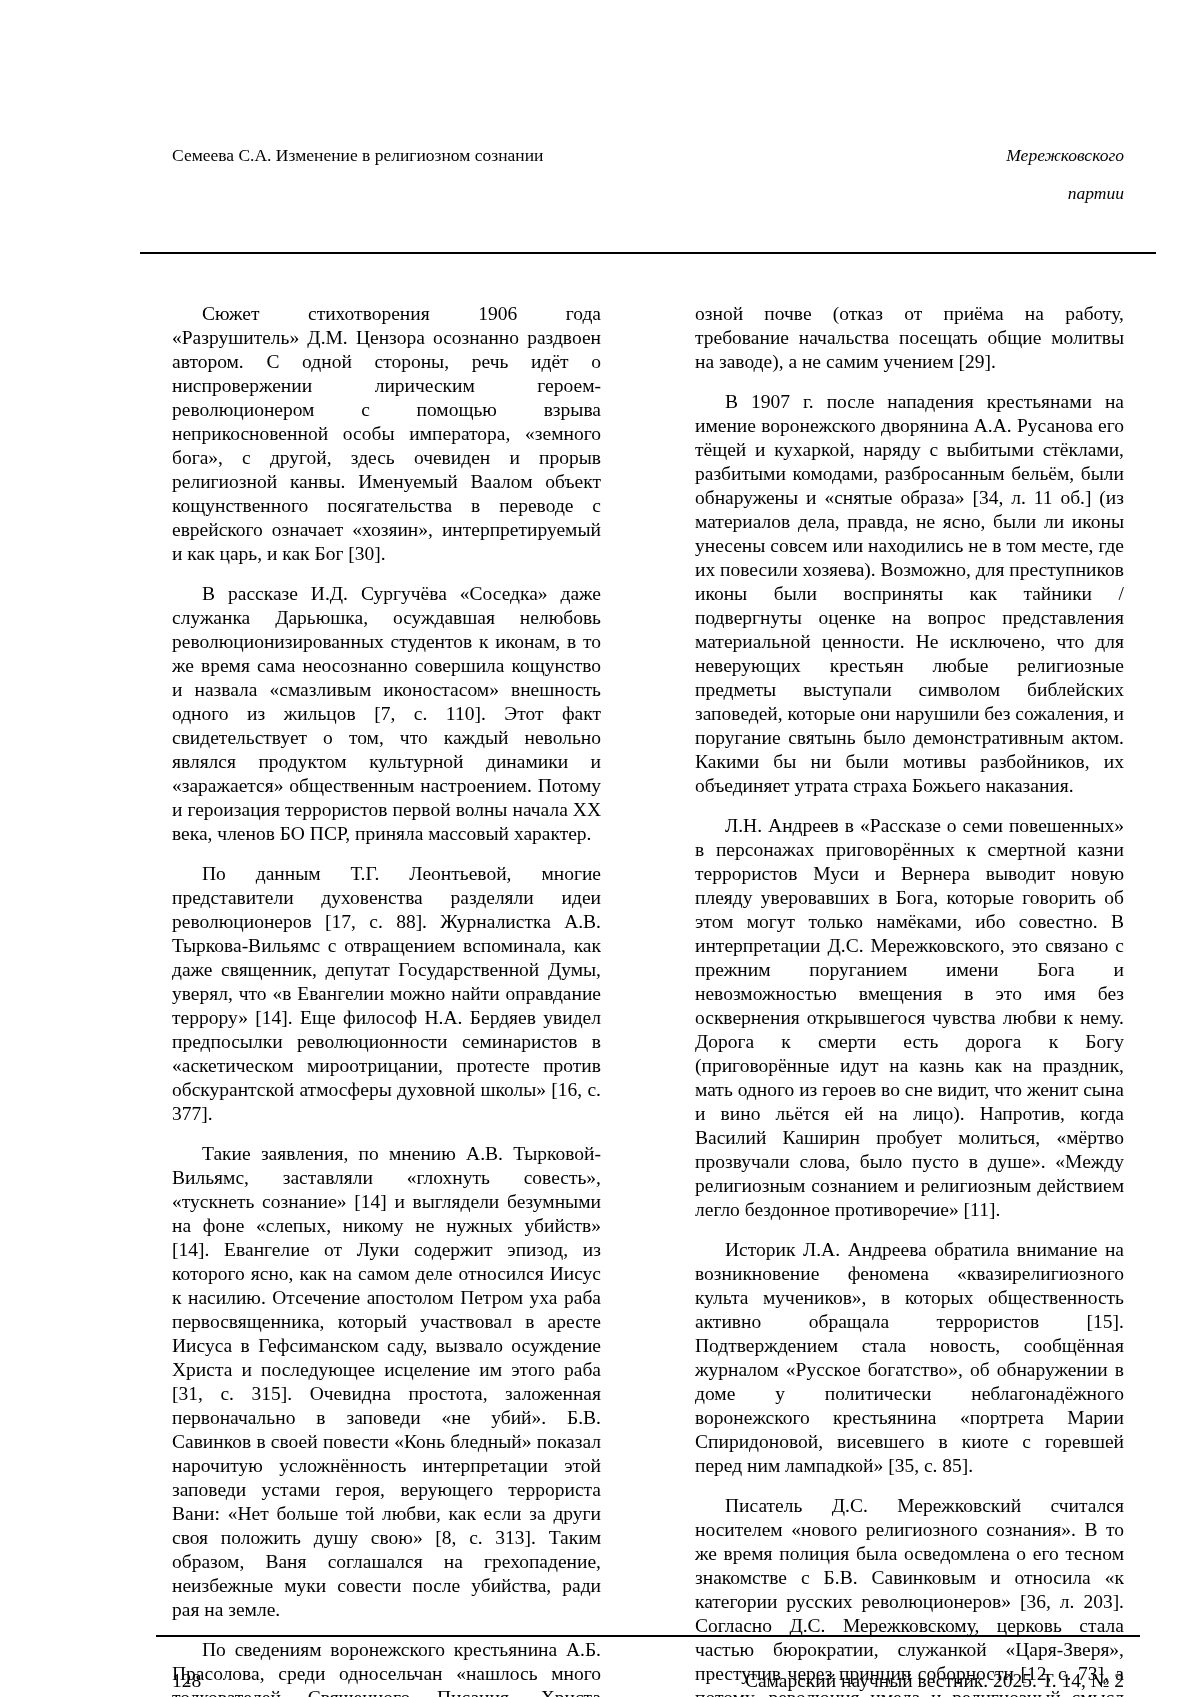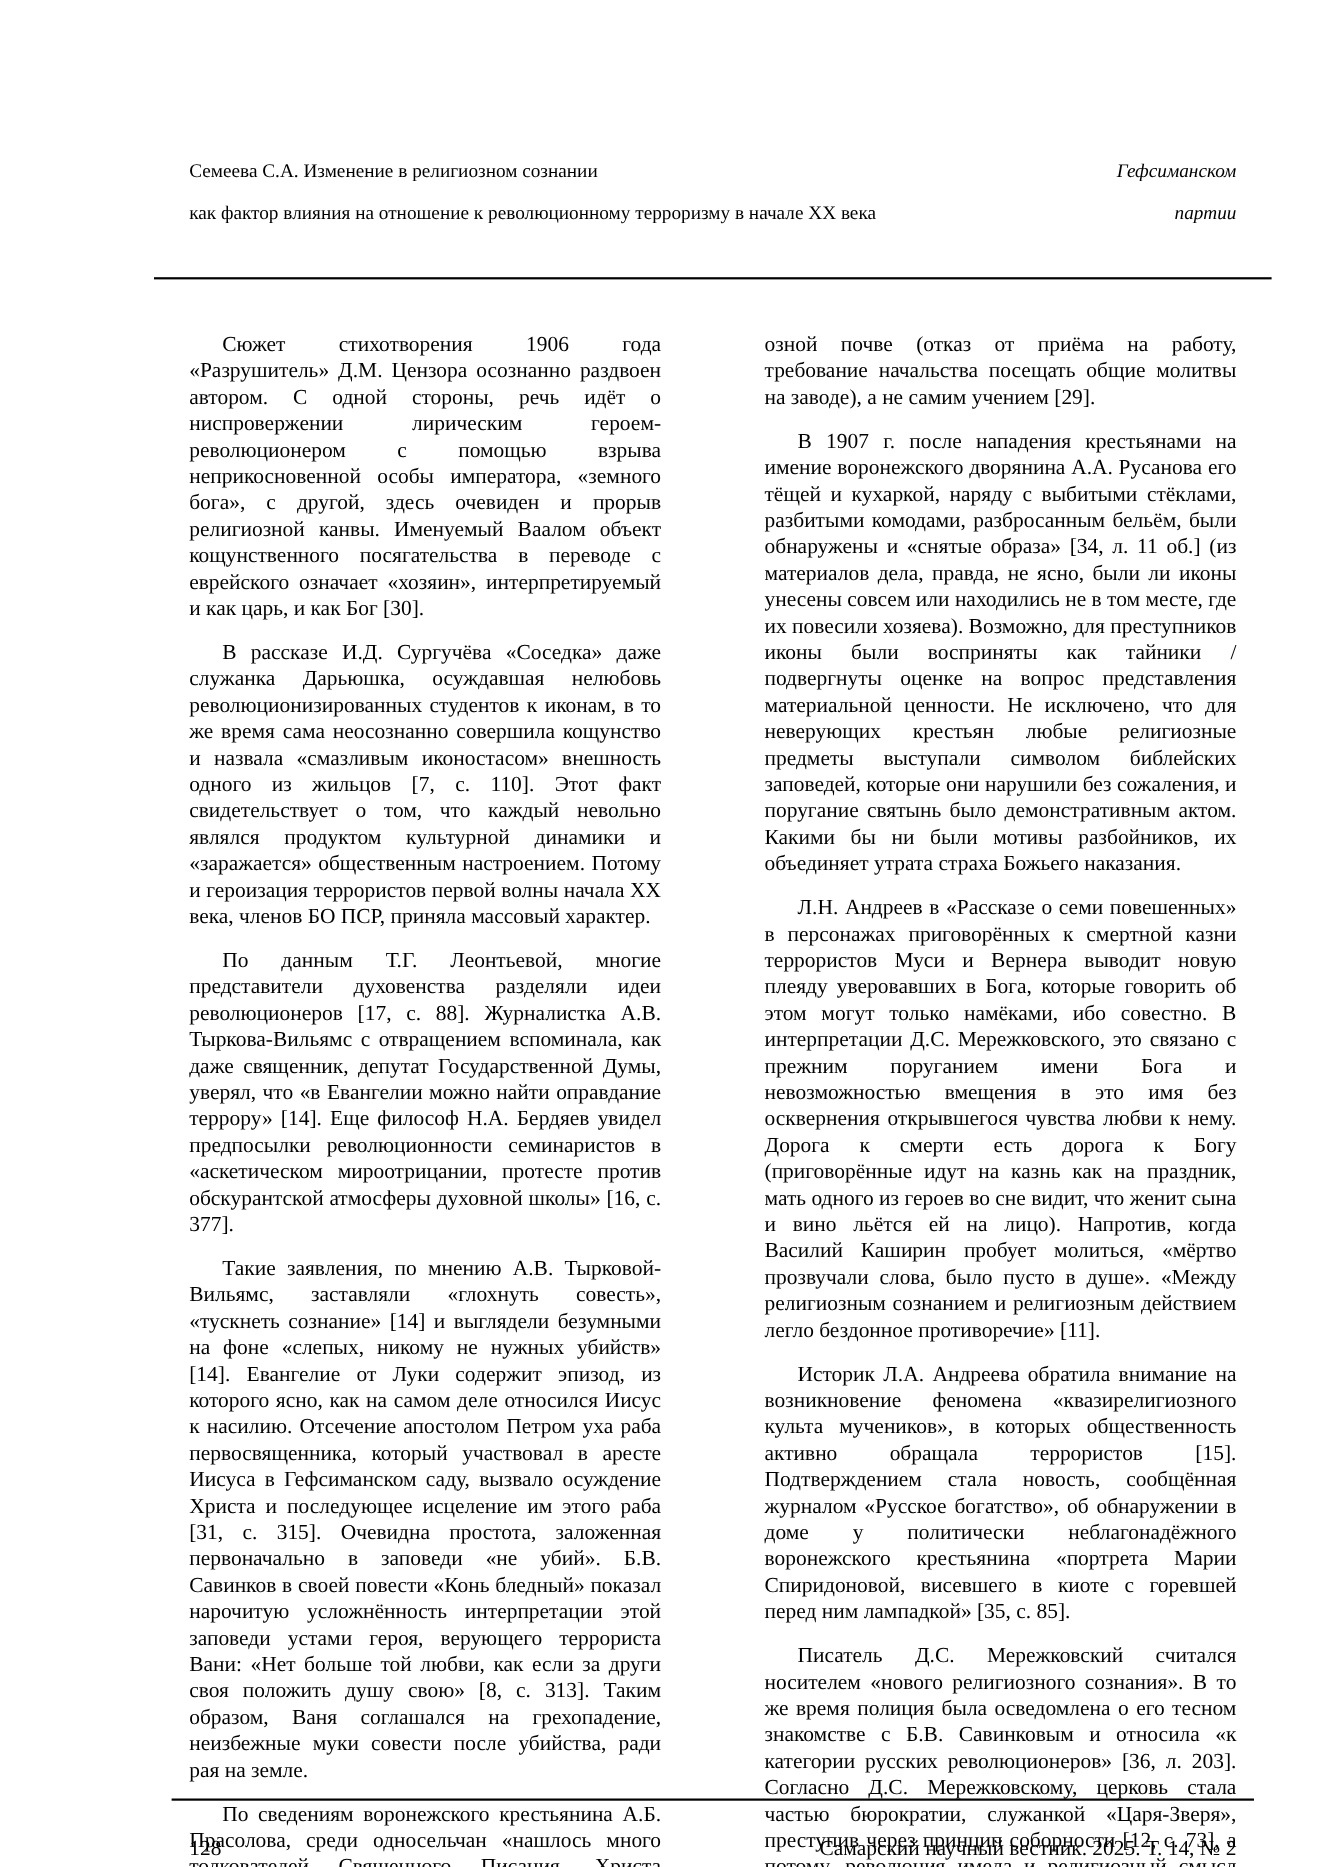--- a/index.html
+++ b/index.html
@@ -70,24 +70,23 @@
   }
 </style>
 </head>
 <body>
 
 <div class="page">
 
   <div class="running-head">
     <div class="left">
       <div class="line1">Семеева С.А. Изменение в религиозном сознании</div>
-      <div class="line2">как фактор влияния на отношение к революционному терроризму в начале XX века</div>
     </div>
     <div class="right">
-      <div>Гефсиманском</div>
+      <div>Мережковского</div>
       <div>партии</div>
     </div>
   </div>
 
   <hr class="head-rule">
 
   <div class="columns">
     <div class="col">
       <p>Сюжет стихотворения 1906 года «Разрушитель» Д.М. Цензора осознанно раздвоен автором. С одной стороны, речь идёт о ниспровержении лирическим героем-революционером с помощью взрыва неприкосновенной особы императора, «земного бога», с другой, здесь очевиден и прорыв религиозной канвы. Именуемый Ваалом объект кощунственного посягательства в переводе с еврейского означает «хозяин», интерпретируемый и как царь, и как Бог [30].</p>
       <p>В рассказе И.Д. Сургучёва «Соседка» даже служанка Дарьюшка, осуждавшая нелюбовь революционизированных студентов к иконам, в то же время сама неосознанно совершила кощунство и назвала «смазливым иконостасом» внешность одного из жильцов [7, с. 110]. Этот факт свидетельствует о том, что каждый невольно являлся продуктом культурной динамики и «заражается» общественным настроением. Потому и героизация террористов первой волны начала XX века, членов БО ПСР, приняла массовый характер.</p>

